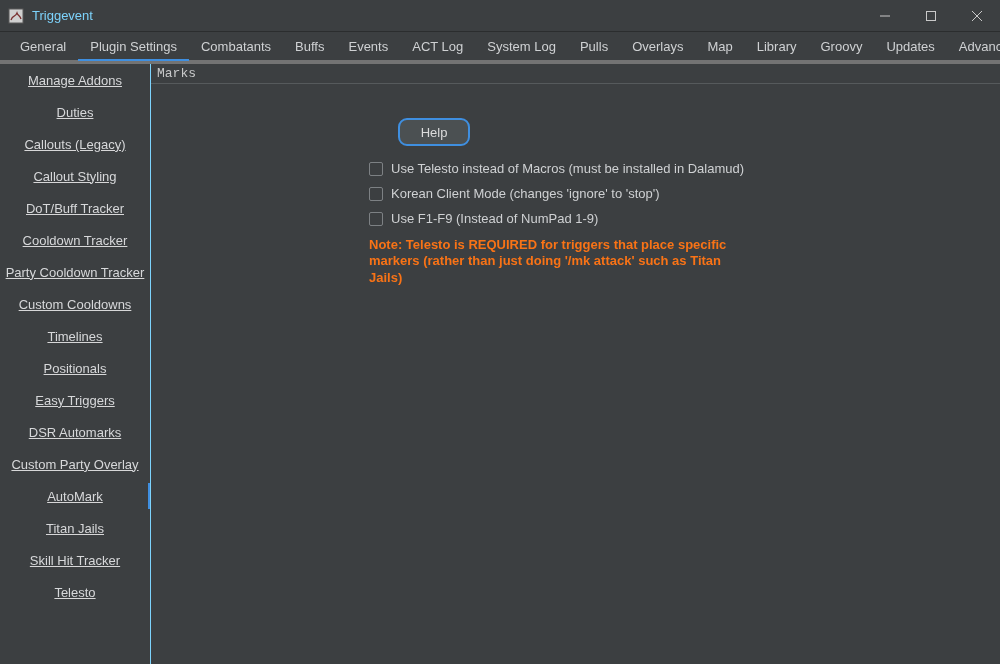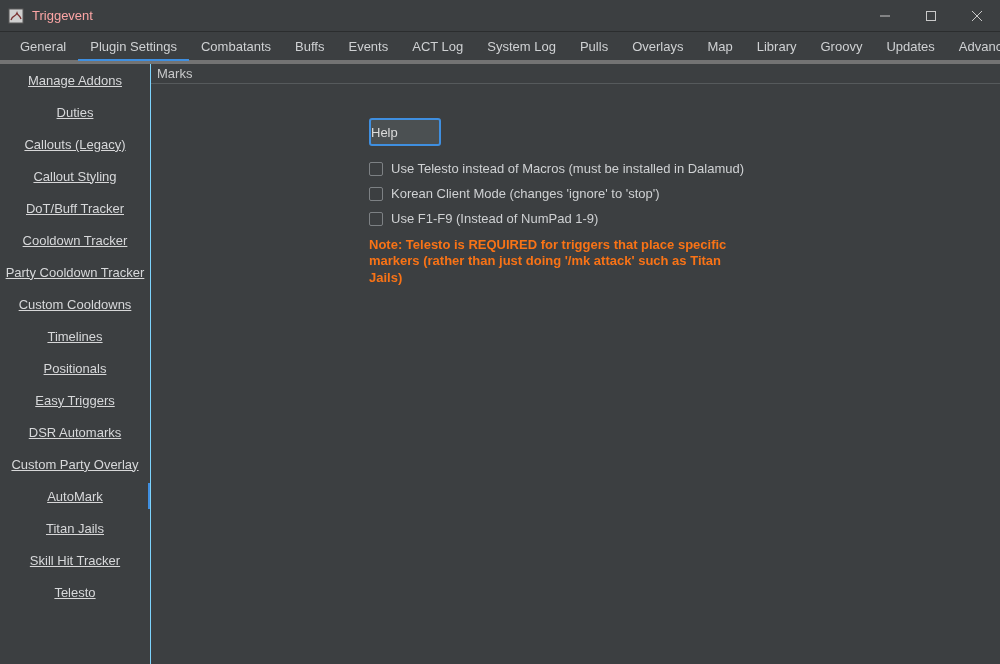--- a/index.html
+++ b/index.html
@@ -18,21 +18,21 @@
     display: flex;
     align-items: center;
     padding-left: 8px;
     border-bottom: 1px solid #2b2d2e;
   }
   .title-bar .app-icon {
     width: 16px; height: 16px;
     margin-right: 8px;
     display: inline-flex;
   }
-  .title-bar .title-text { flex: 0 0 auto; color: #fca5a5; }
+  .title-bar .title-text { flex: 0 0 auto; color: #7dd3fc; }
   .title-bar .spacer { flex: 1 1 auto; }
   .win-btn {
     width: 46px; height: 32px;
     display: flex; align-items: center; justify-content: center;
     color: #c9c9c9;
   }
   .win-btn svg { stroke: #c9c9c9; }
 
   
   .top-tabs {
@@ -96,36 +96,38 @@
   
   .content {
     flex: 1 1 auto;
     display: flex;
     flex-direction: column;
   }
   .section-header {
     padding: 2px 6px 2px 6px;
     color: #c8c9ca;
     border-bottom: 1px solid #565a5c;
+    font-family: Liberation Mono, monospace;
   }
   .content-body {
     flex: 1;
     padding-top: 34px;
     padding-left: 218px;
     color: #cfd1d3;
   }
   .help-btn {
     display: inline-flex;
-    align-items: center; 
+    align-items: center; justify-content: center;
     width: 72px; height: 28px;
     background: #4b5052;
     border: 2px solid #3f8fe0;
-    border-radius: 3px;
+    border-radius: 9px;
     color: #dcdcdc;
     margin-bottom: 10px;
+    margin-left: 29px;
   }
   .check-row {
     display: flex; align-items: center;
     height: 25px;
     gap: 8px;
   }
   .checkbox {
     width: 14px; height: 14px;
     border: 1px solid #7d8184;
     border-radius: 2px;

